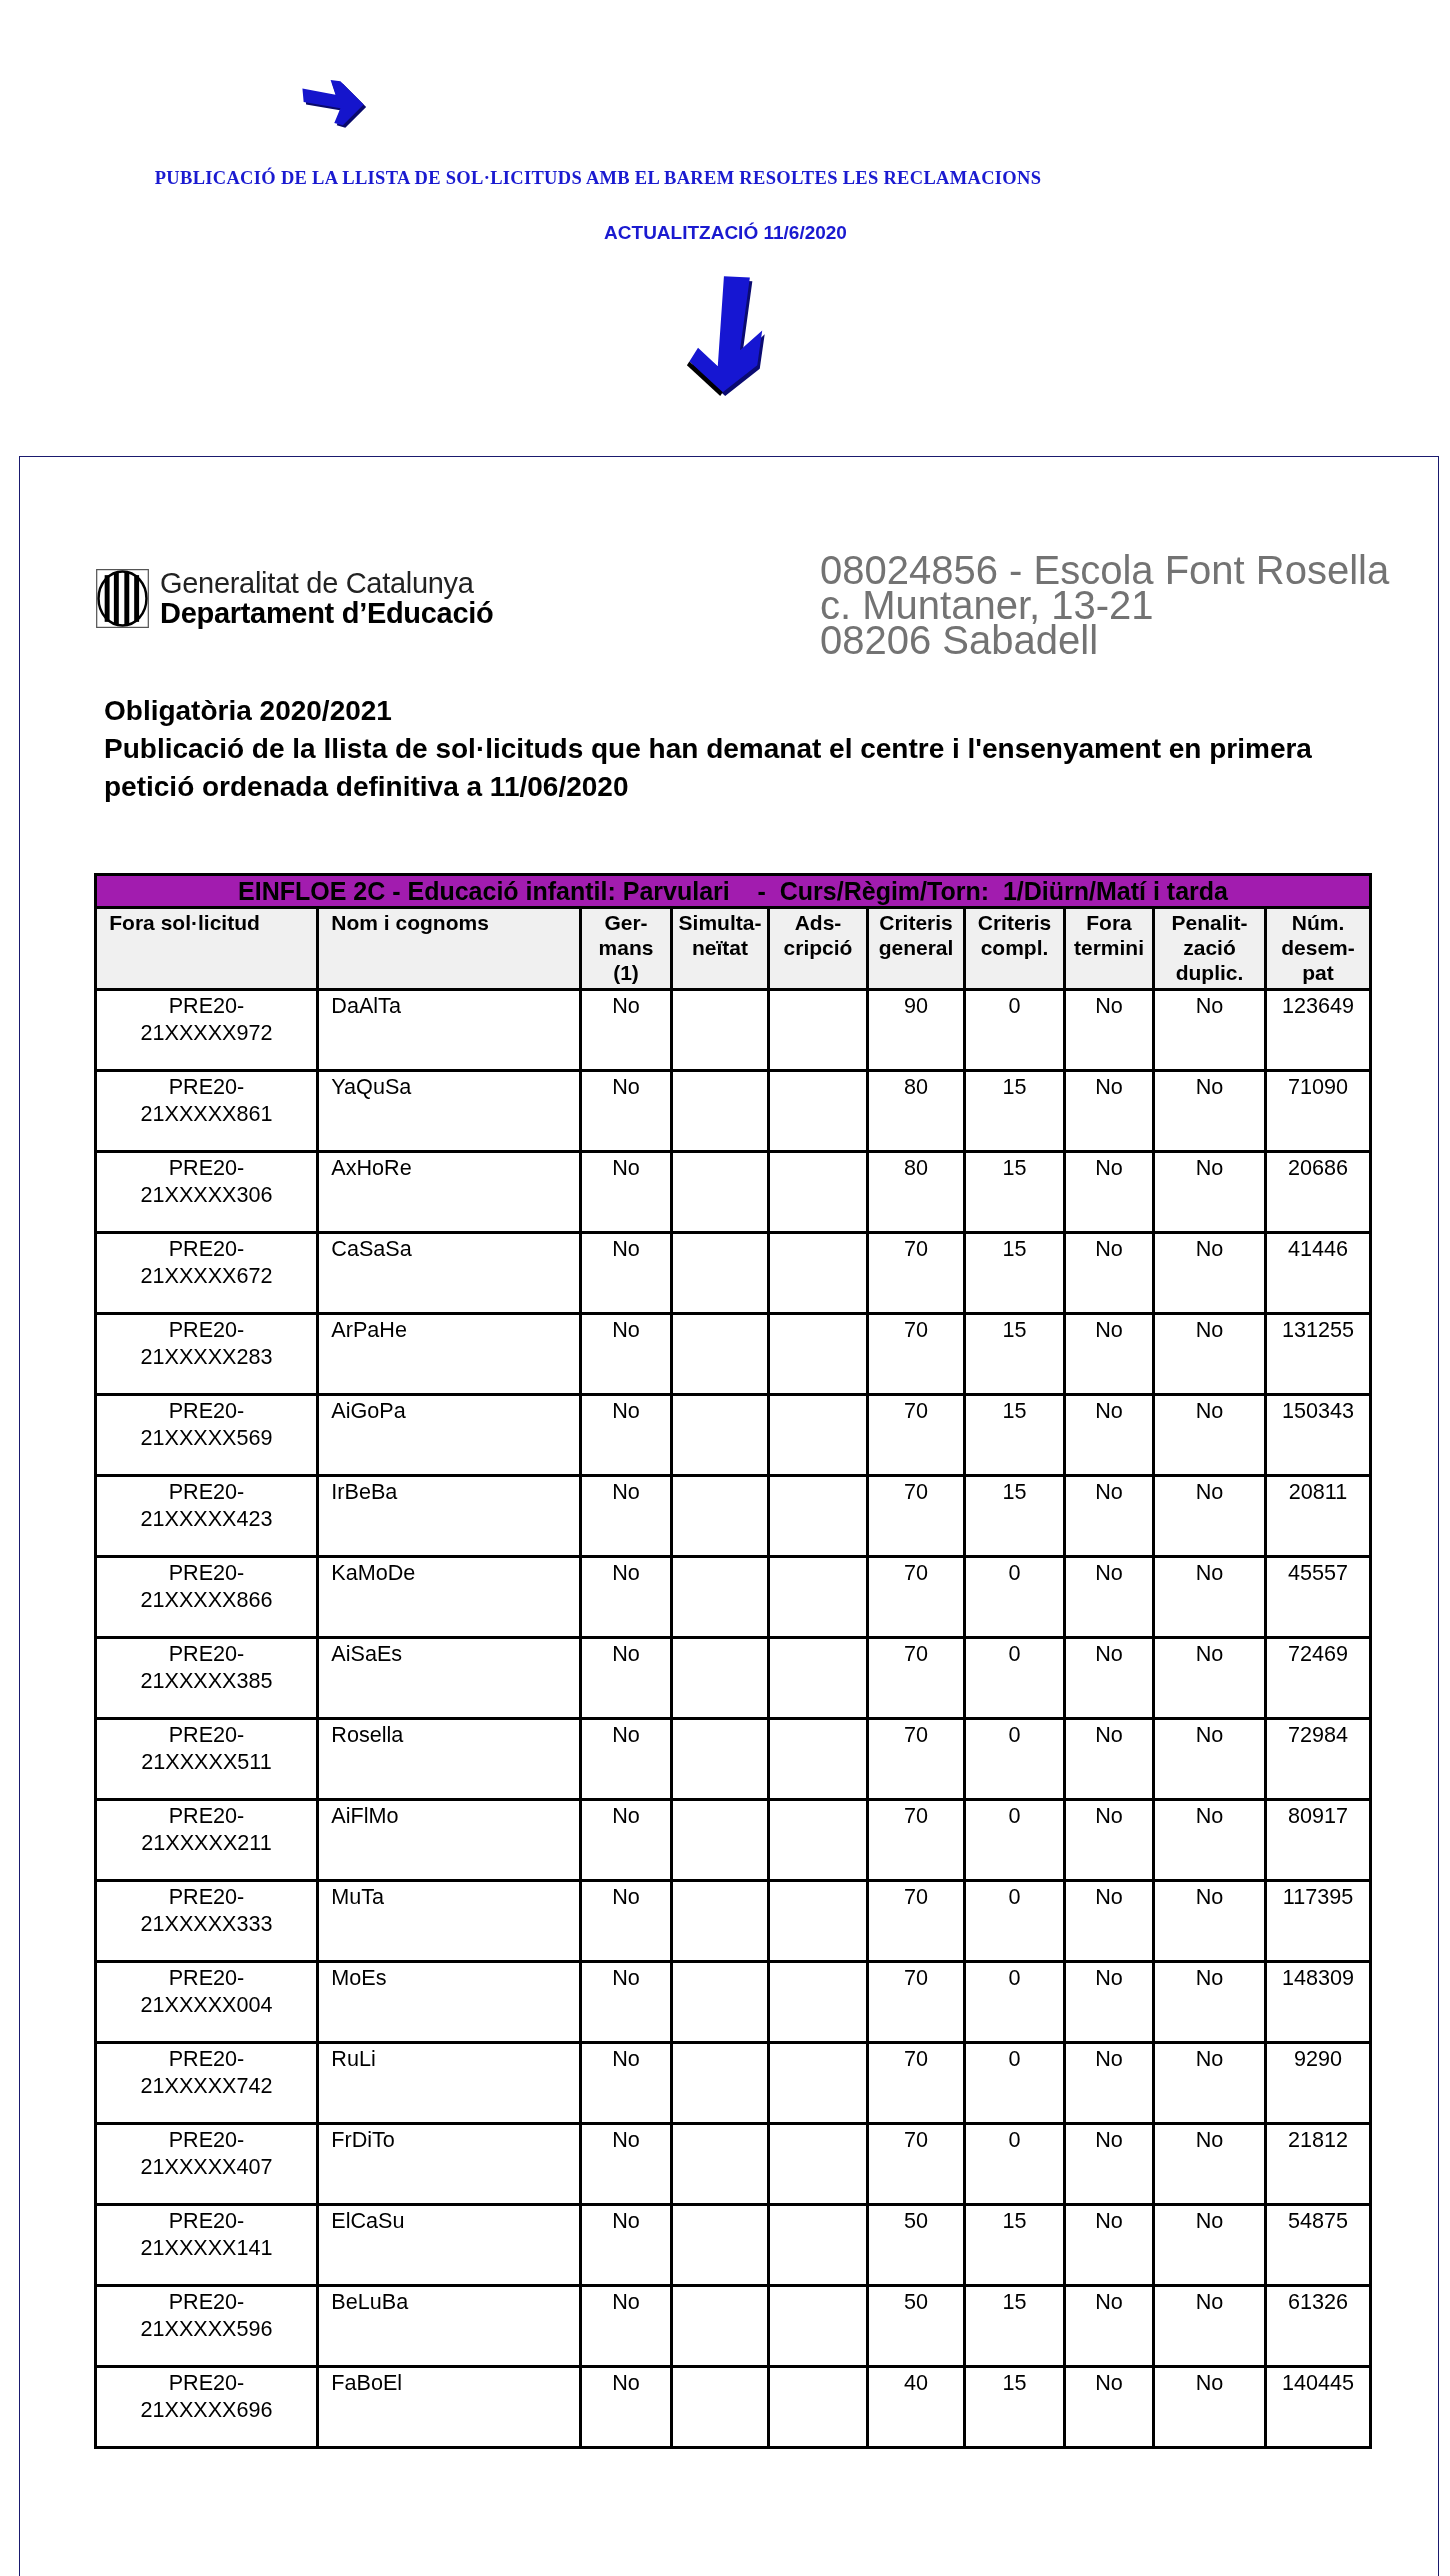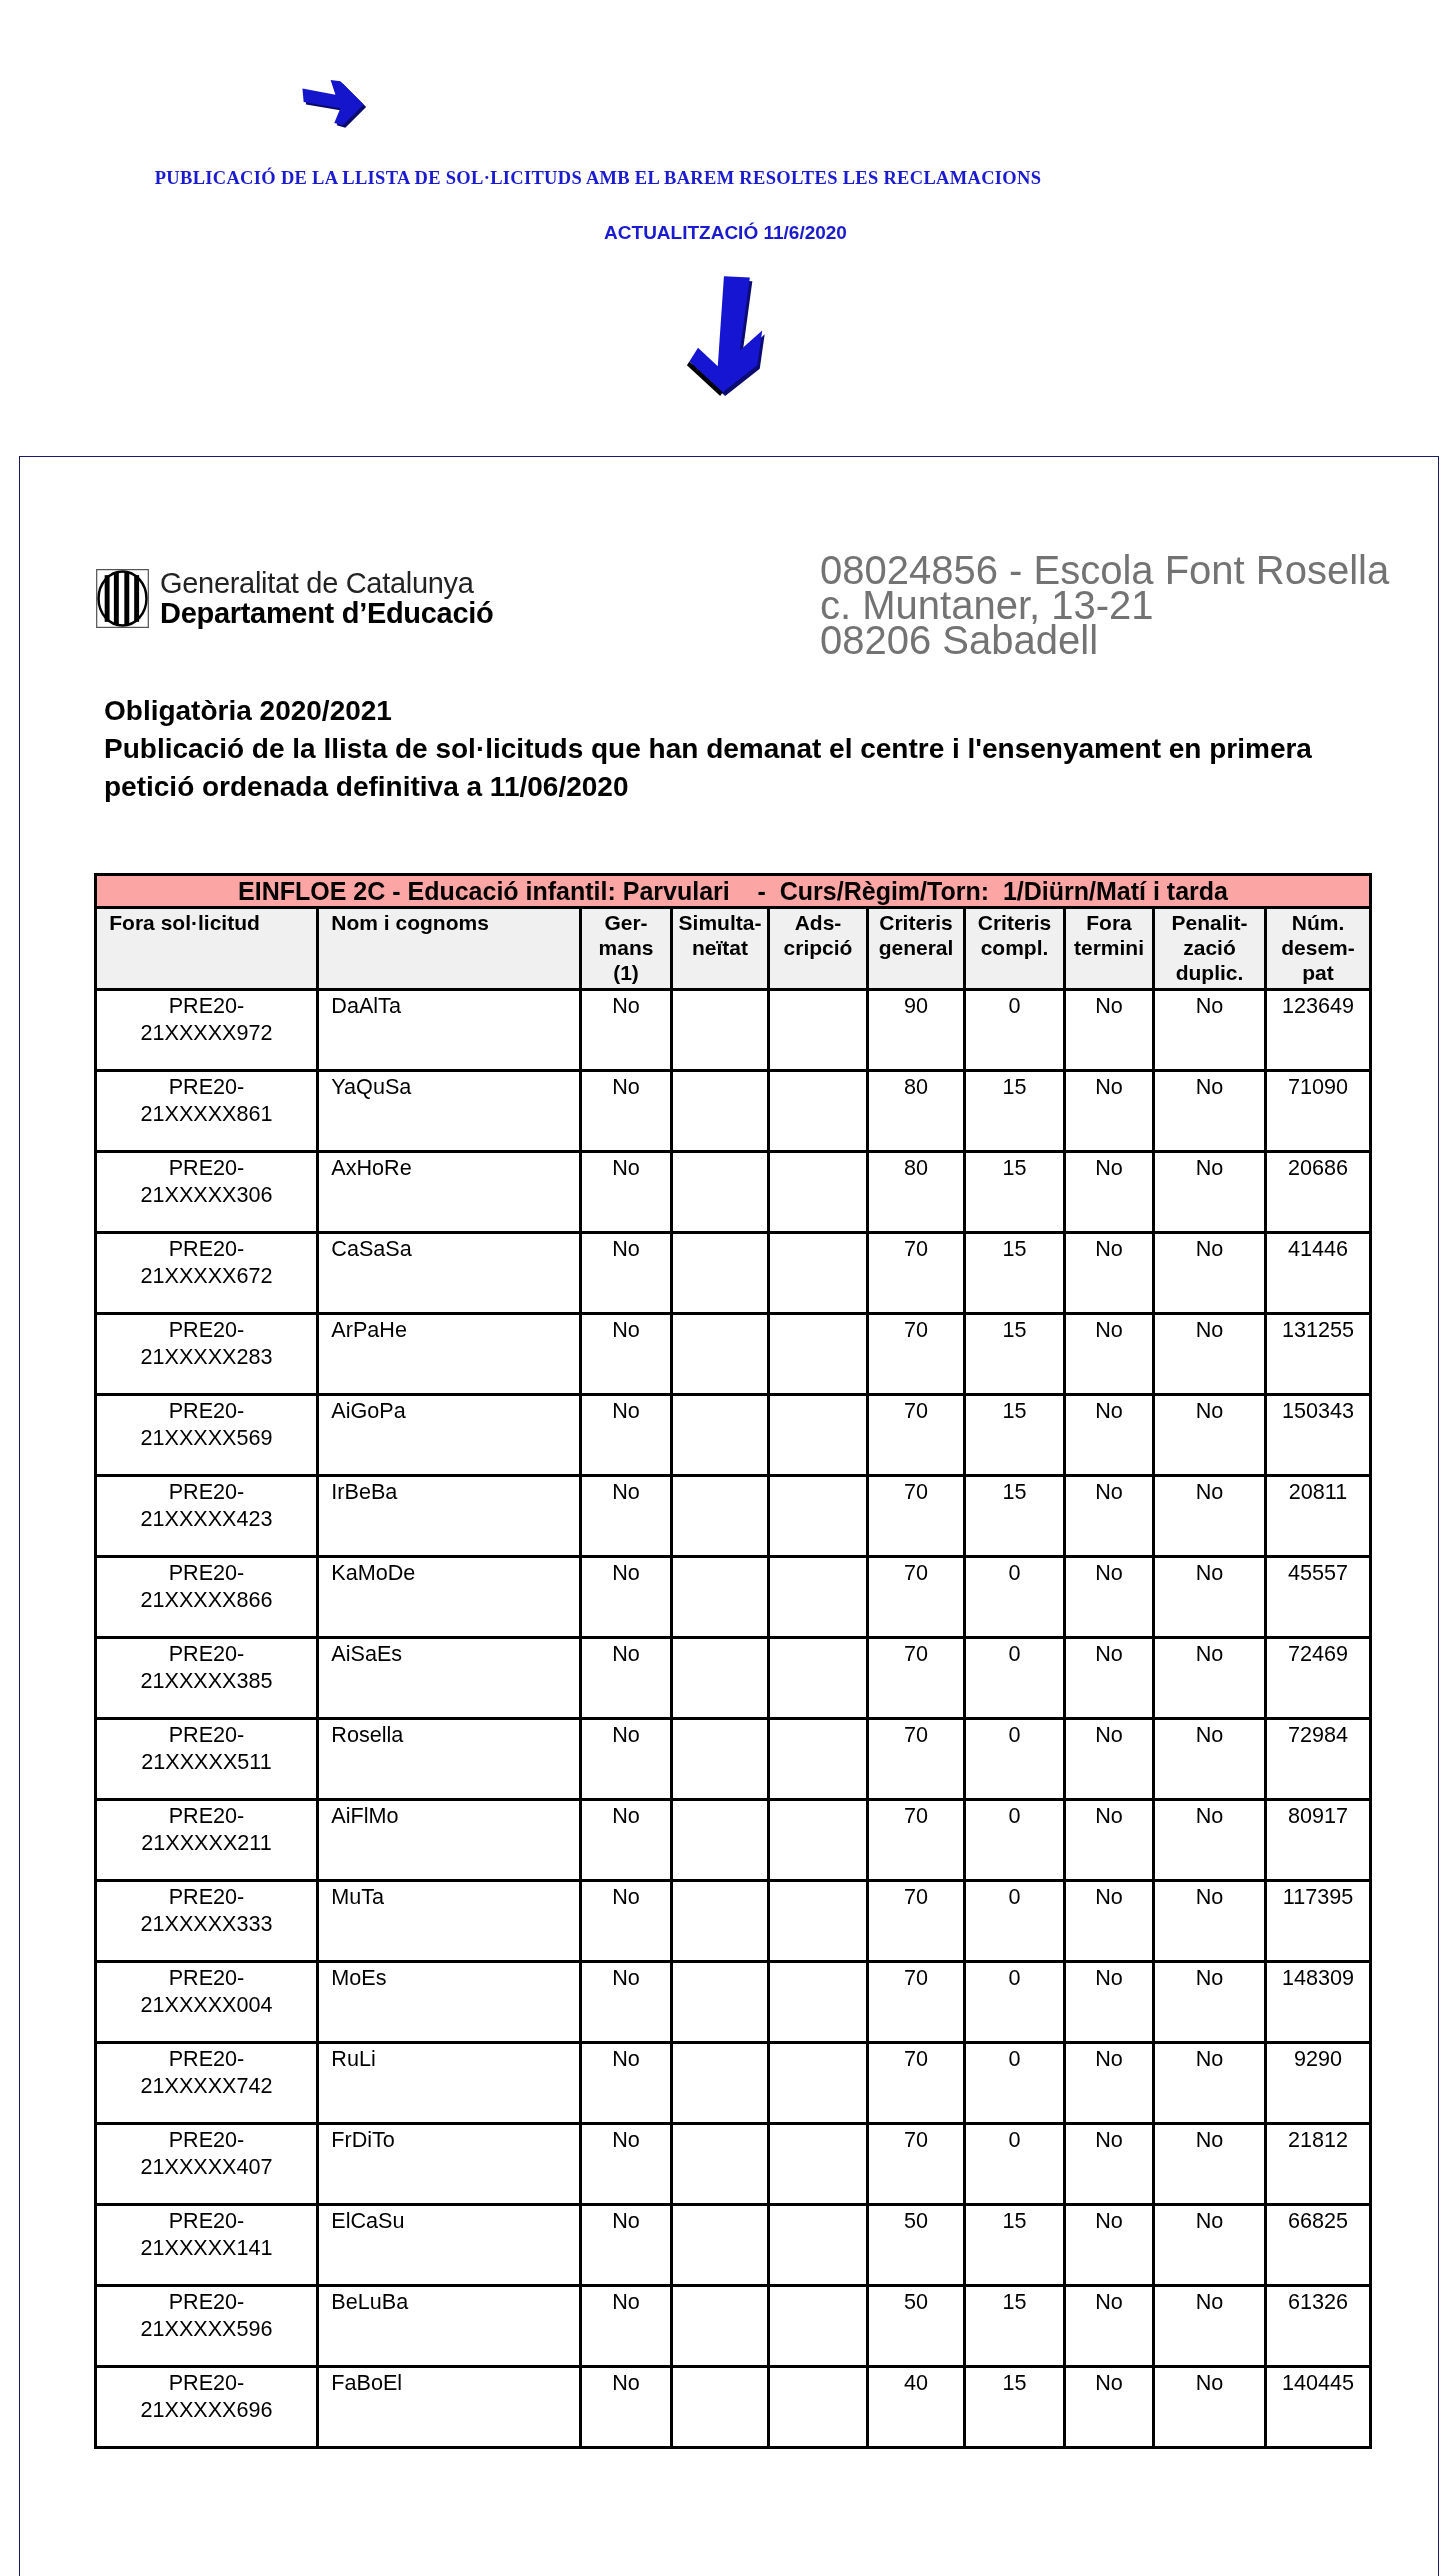--- a/index.html
+++ b/index.html
@@ -38,21 +38,21 @@
   .school { position: absolute; left: 820px; top: 553px; font-size: 40px; line-height: 35px; color: #737373; }
 
   .heading { position: absolute; left: 104px; top: 692px; font-weight: bold; font-size: 28px; line-height: 38px; width: 1265px; }
 
   table.results {
     position: absolute; left: 94px; top: 873px; width: 1276px;
     border-collapse: collapse; table-layout: fixed; font-size: 21.6px;
   }
   table.results th, table.results td { border: 3.1px solid #000; }
   .band-row td {
-    background: #fca5a5; font-weight: bold; font-size: 25px; text-align: center;
+    background: #a21caf; font-weight: bold; font-size: 25px; text-align: center;
     height: 33px; padding: 0; border-bottom: 5px solid #000; border-top: 1.9px solid #cfcfcf;
     white-space: pre;
   }
   .hdr th {
     background: #f0f0f0; font-weight: bold; font-size: 21px; line-height: 25px;
     vertical-align: top; text-align: center; padding: 1.2px 2.5px 2.5px 2.5px;
     border-bottom: 6.2px solid #000; white-space: pre-line;
   }
   .hdr th.left { text-align: left; padding-left: 12.3px; }
   .data-row td {
@@ -351,21 +351,21 @@
         <td class="code">PRE20-
 21XXXXX141</td>
         <td class="name">ElCaSu</td>
         <td>No</td>
         <td></td>
         <td></td>
         <td>50</td>
         <td>15</td>
         <td>No</td>
         <td>No</td>
-        <td>66825</td>
+        <td>54875</td>
       </tr>
       <tr class="data-row">
         <td class="code">PRE20-
 21XXXXX596</td>
         <td class="name">BeLuBa</td>
         <td>No</td>
         <td></td>
         <td></td>
         <td>50</td>
         <td>15</td>

